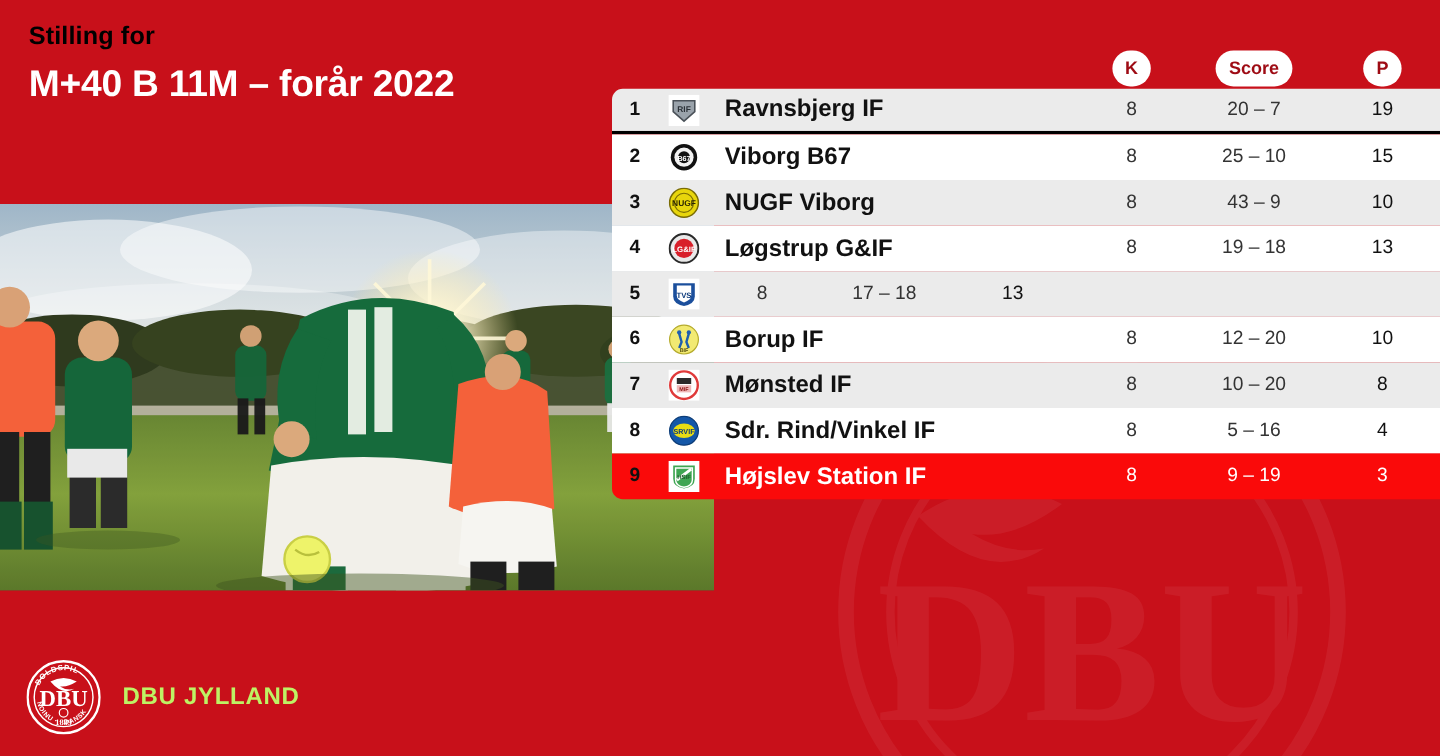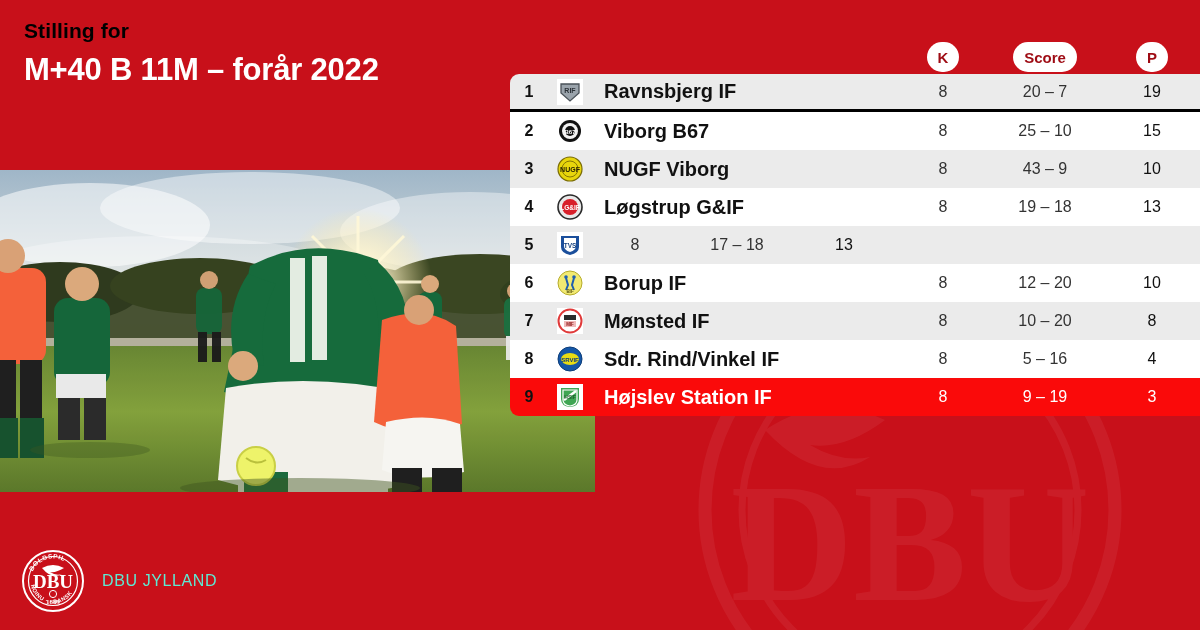--- a/index.html
+++ b/index.html
@@ -71,23 +71,23 @@
     position: absolute;
     left: 22px;
     top: 546px;
     height: 70px;
     display: flex;
     align-items: center;
     gap: 18px;
   }
   #dbu-seal { width: 62px; height: 62px; display: block; }
   #brand-text {
-    color: #5eead4;
-    font-size: 16px;
-    font-weight: normal;
+    color: #bef264;
+    font-size: 20px;
+    font-weight: bold;
     letter-spacing: 0.6px;
   }
 
   
   #table-wrap {
     position: absolute;
     left: 510px;
     top: 74px;
     width: 690px;
   }

